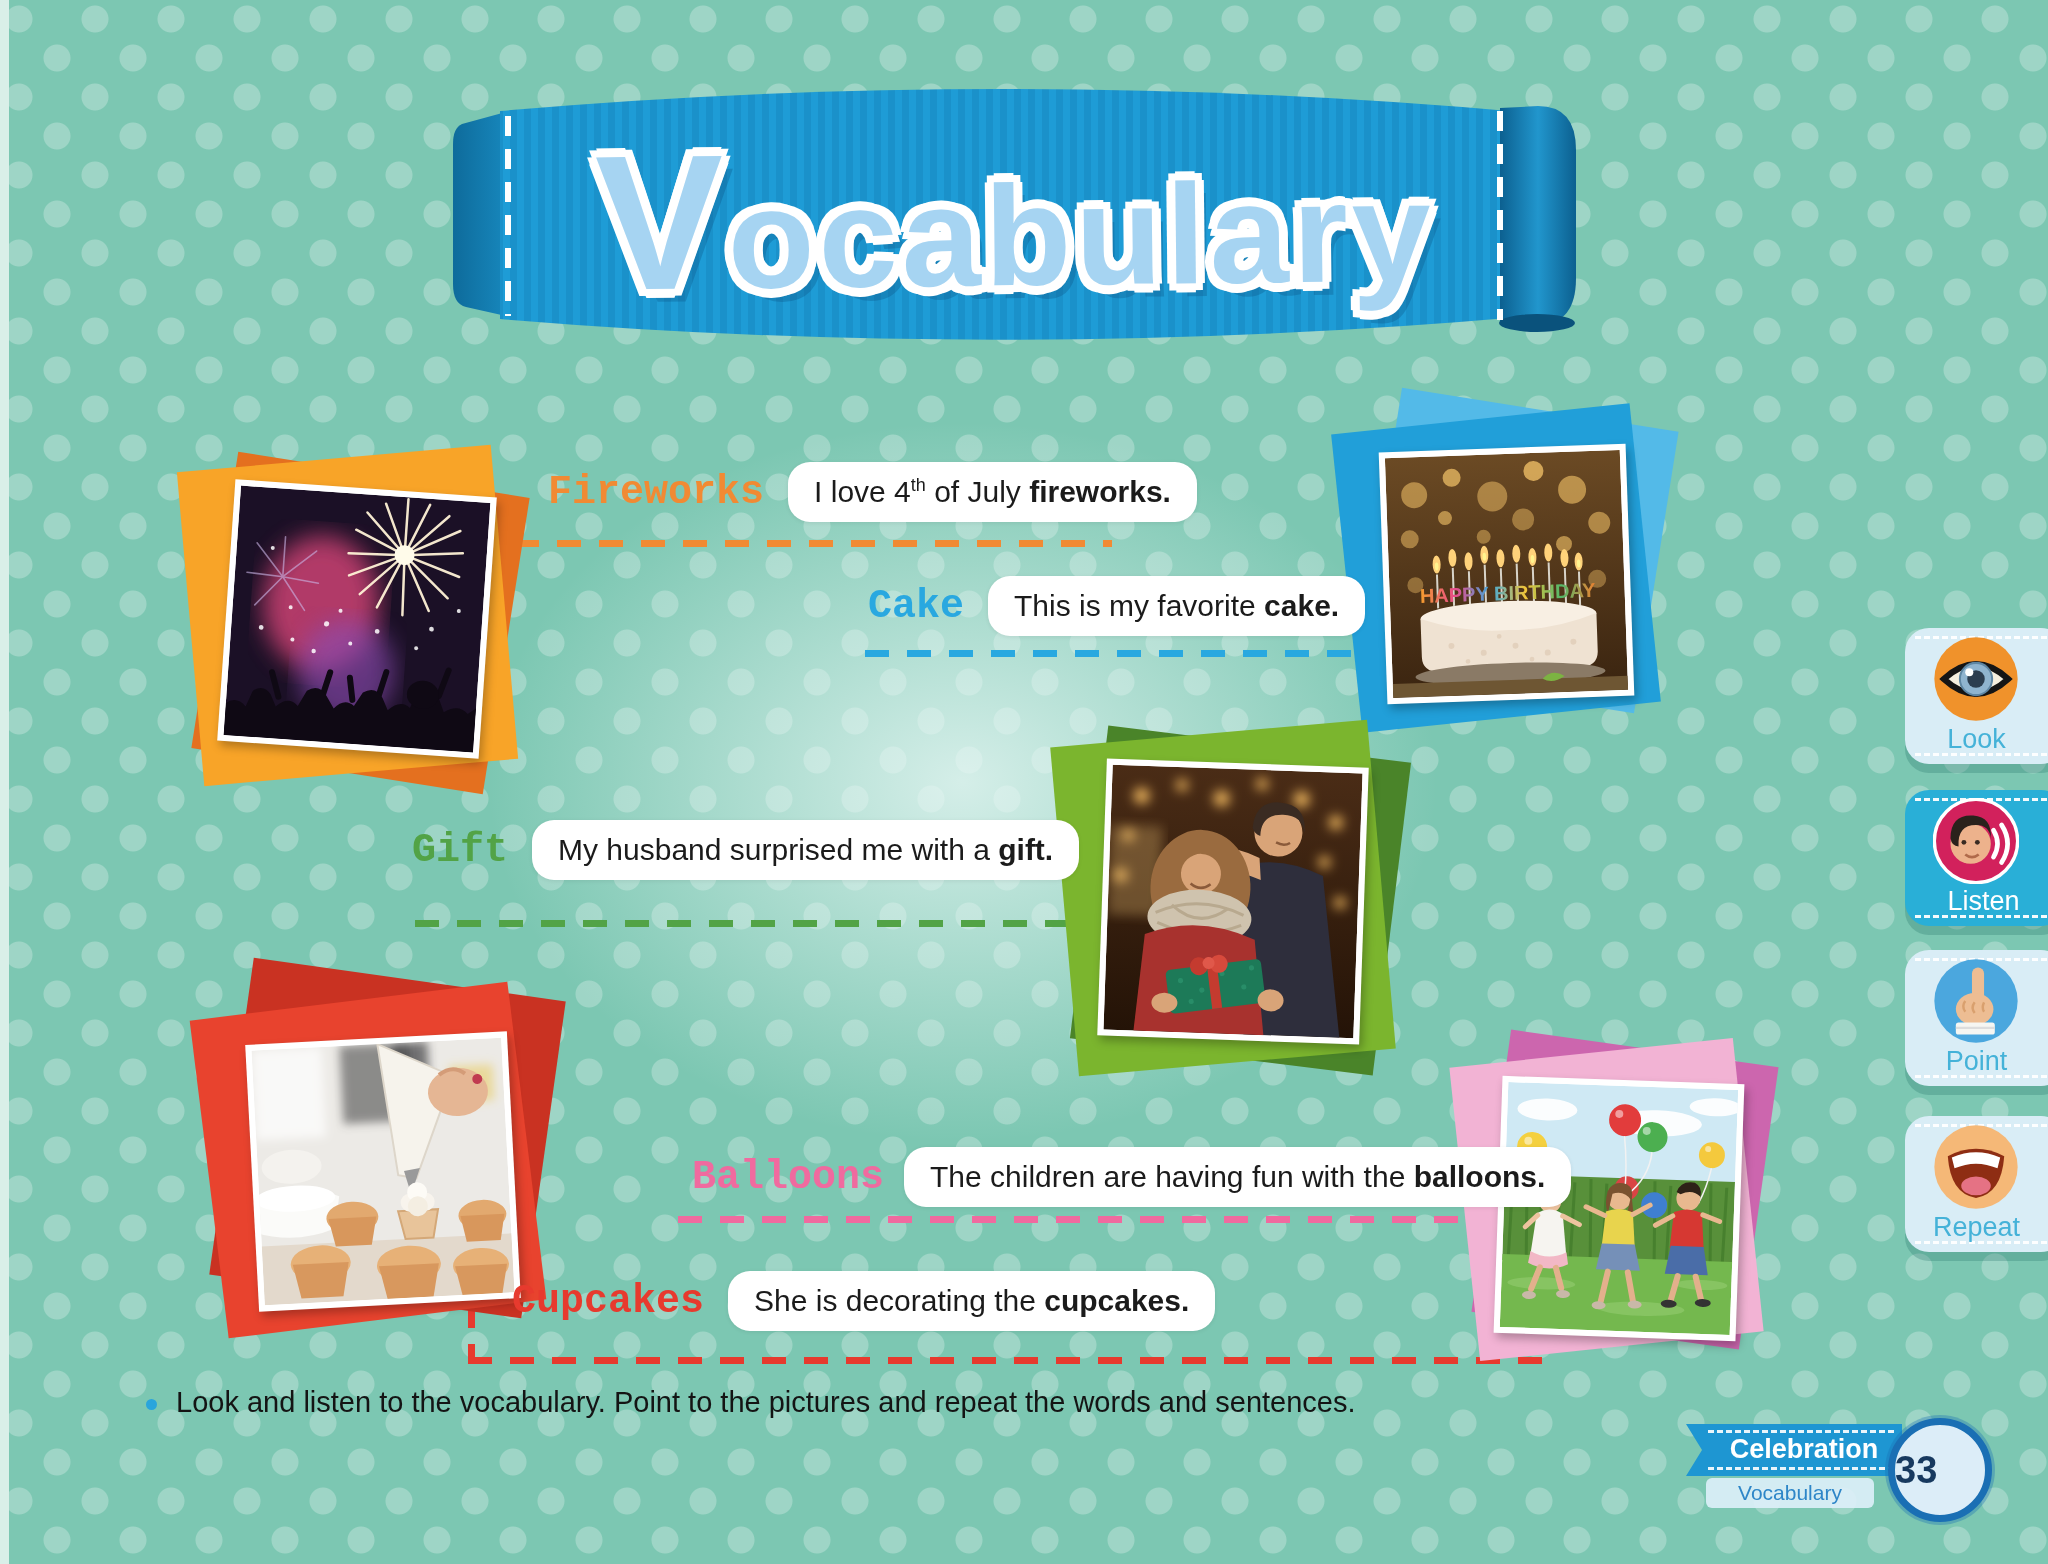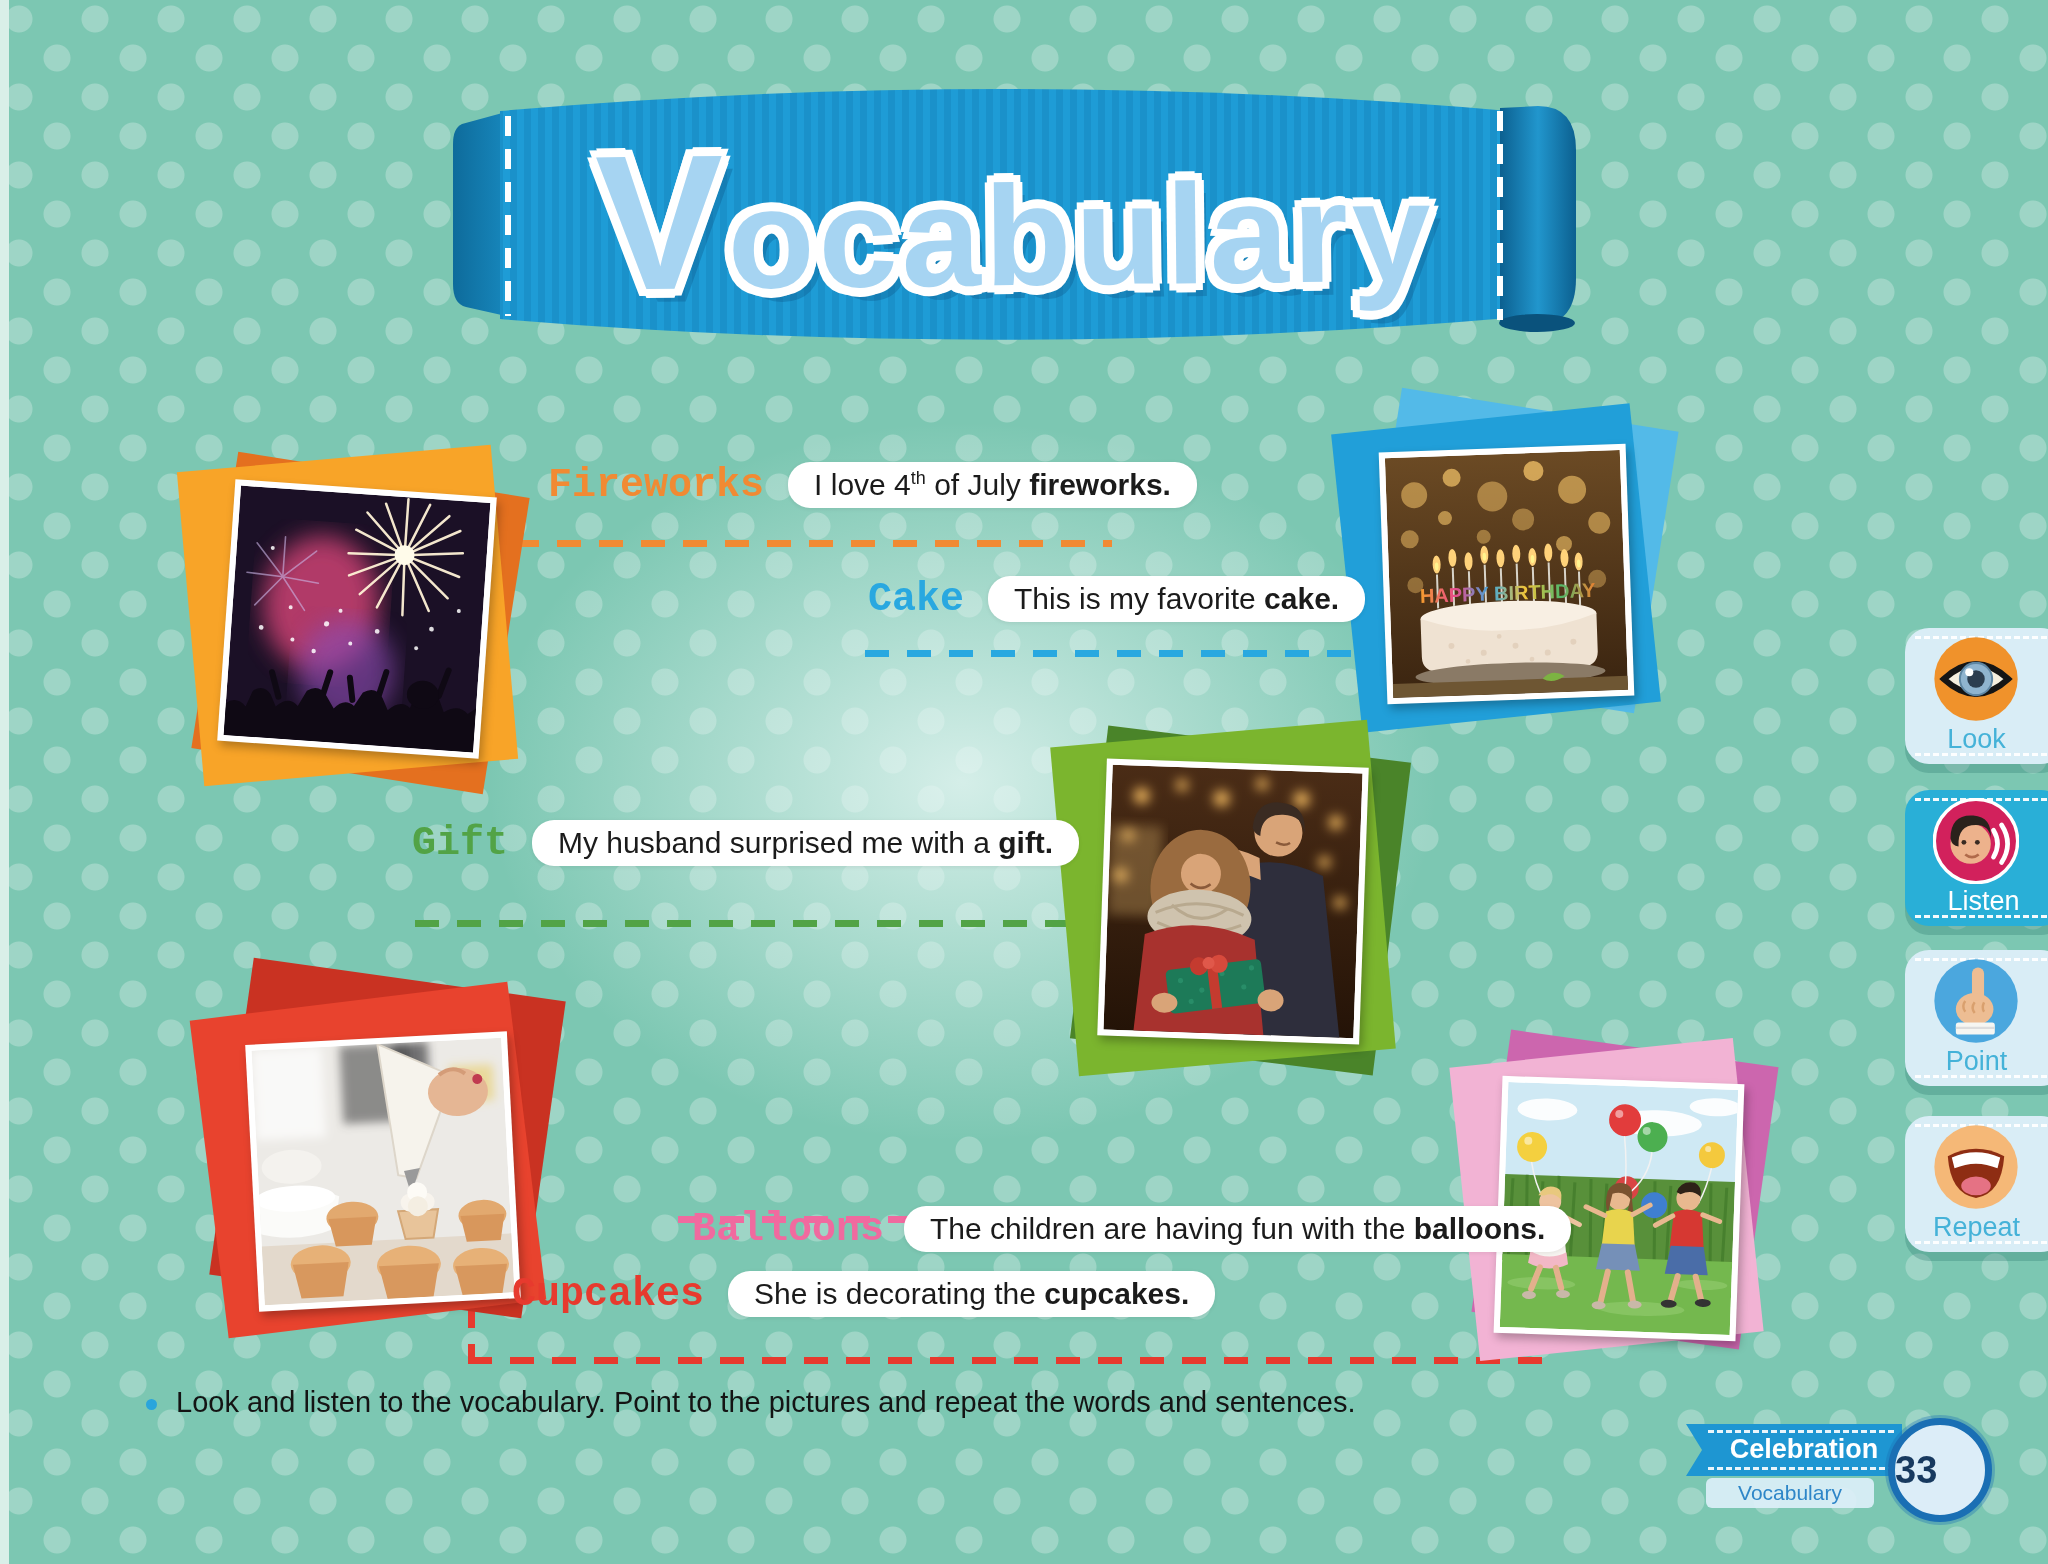--- a/index.html
+++ b/index.html
@@ -17,21 +17,21 @@
   
   .ribbon-wrap{position:absolute;left:440px;top:78px;width:1150px;height:272px;z-index:2;}
   .banner-title{position:absolute;left:470px;top:108px;width:1090px;text-align:center;z-index:3;
     font-size:142px;font-weight:bold;letter-spacing:4px;color:#A6D4F2;transform:rotate(-0.6deg);
     text-shadow:-7px -7px 0 #fff,7px -7px 0 #fff,-7px 7px 0 #fff,7px 7px 0 #fff,-9px 0 0 #fff,9px 0 0 #fff,0 -9px 0 #fff,0 9px 0 #fff,11px 13px 0 rgba(10,80,130,0.30);}
   .banner-title::first-letter{font-size:192px;}
 
   
   .vocab-row{position:absolute;display:flex;align-items:center;gap:24px;z-index:4;white-space:nowrap;}
   .vocab-word{font-weight:bold;font-size:40px;color:var(--accent);font-family:Liberation Mono, monospace;}
-  .vocab-box{background:#fff;border-radius:22px;padding:6px 26px;font-size:30px;color:#1b1b1b;box-shadow:0 1px 4px rgba(0,0,0,0.08);}
+  .vocab-box{background:#fff;border-radius:22px;padding:13px 26px;font-size:30px;color:#1b1b1b;box-shadow:0 1px 4px rgba(0,0,0,0.08);}
   .vocab-box b{font-weight:bold;}
   .vocab-box sup{font-size:18px;}
   .dash-h{position:absolute;height:7px;z-index:2;background:repeating-linear-gradient(90deg,var(--accent) 0 24px,transparent 24px 42px);}
   .dash-v{position:absolute;width:7px;z-index:2;background:repeating-linear-gradient(180deg,var(--accent) 0 20px,transparent 20px 36px);}
 
   
   .card{position:absolute;z-index:3;}
   .frame{position:absolute;}
   .photo{position:absolute;background:#fff;padding:6px;box-shadow:3px 5px 10px rgba(0,0,0,0.28);}
   .photo svg{display:block;}
@@ -481,21 +481,21 @@
     <span class="vocab-box"><span>I love 4</span><sup>th</sup><span> of July </span><b>fireworks.</b></span>
   </div>
   <div class="vocab-row" style="left: 868px; top: 576px; --accent: #29A8E0;">
     <span class="vocab-word">Cake</span>
     <span class="vocab-box"><span></span><sup></sup><span>This is my favorite </span><b>cake.</b></span>
   </div>
   <div class="vocab-row" style="left: 412px; top: 820px; --accent: #52A346;">
     <span class="vocab-word">Gift</span>
     <span class="vocab-box"><span></span><sup></sup><span>My husband surprised me with a </span><b>gift.</b></span>
   </div>
-  <div class="vocab-row" style="left: 692px; top: 1206px; gap: 20px; --accent: #F06A9F;">
+  <div class="vocab-row" style="left: 692px; top: 1147px; gap: 20px; --accent: #F06A9F;">
     <span class="vocab-word">Balloons</span>
     <span class="vocab-box"><span></span><sup></sup><span>The children are having fun with the </span><b>balloons.</b></span>
   </div>
   <div class="vocab-row" style="left: 512px; top: 1271px; --accent: #E73A2E;">
     <span class="vocab-word">Cupcakes</span>
     <span class="vocab-box"><span></span><sup></sup><span>She is decorating the </span><b>cupcakes.</b></span>
   </div>
 
   <div class="side-btn" style="top:628px">
     <div class="dash"></div>

